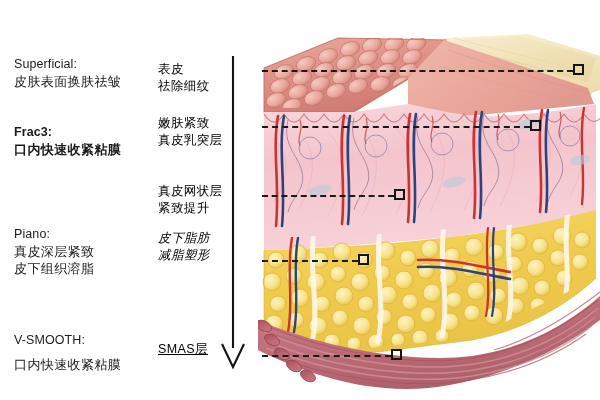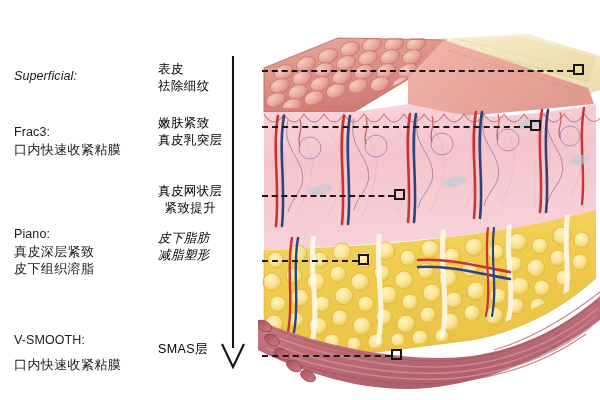--- a/index.html
+++ b/index.html
@@ -410,25 +410,26 @@
     <div class="leader-box" style="left:391px; top:349px;"></div>
   </div>
 
   <div class="arrow-wrap">
     <svg width="32" height="320" viewBox="0 0 32 320" xmlns="http://www.w3.org/2000/svg">
       <line x1="15" y1="4" x2="15" y2="296" stroke="#141414" stroke-width="2.1"></line>
       <polyline points="4,292 15,315 26,292" fill="none" stroke="#141414" stroke-width="2.1" stroke-linejoin="miter"></polyline>
     </svg>
   </div>
 
-  <div class="treat-block" style="top:68px;font-style:italic;">
+  <div class="treat-block" style="top:56px;">
     <div class="treat-title">Superficial:</div>
-  </div>
-
-  <div class="treat-block" style="top:124px;">
+    <div class="treat-line">皮肤表面换肤祛皱</div>
+  </div>
+
+  <div class="treat-block" style="top:124px;font-weight:bold;">
     <div class="treat-title">Frac3:</div>
     <div class="treat-line">口内快速收紧粘膜</div>
   </div>
 
   <div class="treat-block" style="top:332px;">
     <div class="treat-title">V-SMOOTH:</div>
     <div class="treat-line" style="margin-top:7px;">口内快速收紧粘膜</div>
   </div>
 
   <div class="treat-block" style="top:226px;">
@@ -440,27 +441,27 @@
   <div class="layer-block" style="top:61px;">
     <div class="layer-line">表皮</div>
     <div class="layer-line">祛除细纹</div>
   </div>
 
   <div class="layer-block" style="top:115px;">
     <div class="layer-line">嫩肤紧致</div>
     <div class="layer-line">真皮乳突层</div>
   </div>
 
-  <div class="layer-block" style="top:183px;text-align:center;">
+  <div class="layer-block" style="top:183px;">
     <div class="layer-line">真皮网状层</div>
     <div class="layer-line">紧致提升</div>
   </div>
 
   <div class="layer-block" style="top:230px;font-style:italic;">
     <div class="layer-line">皮下脂肪</div>
     <div class="layer-line">减脂塑形</div>
   </div>
 
-  <div class="layer-block" style="top:341px;">
+  <div class="layer-block" style="top:341px;text-decoration:underline;">
     <div class="layer-line">SMAS层</div>
   </div>
 
 </div>
 
 </body></html>

